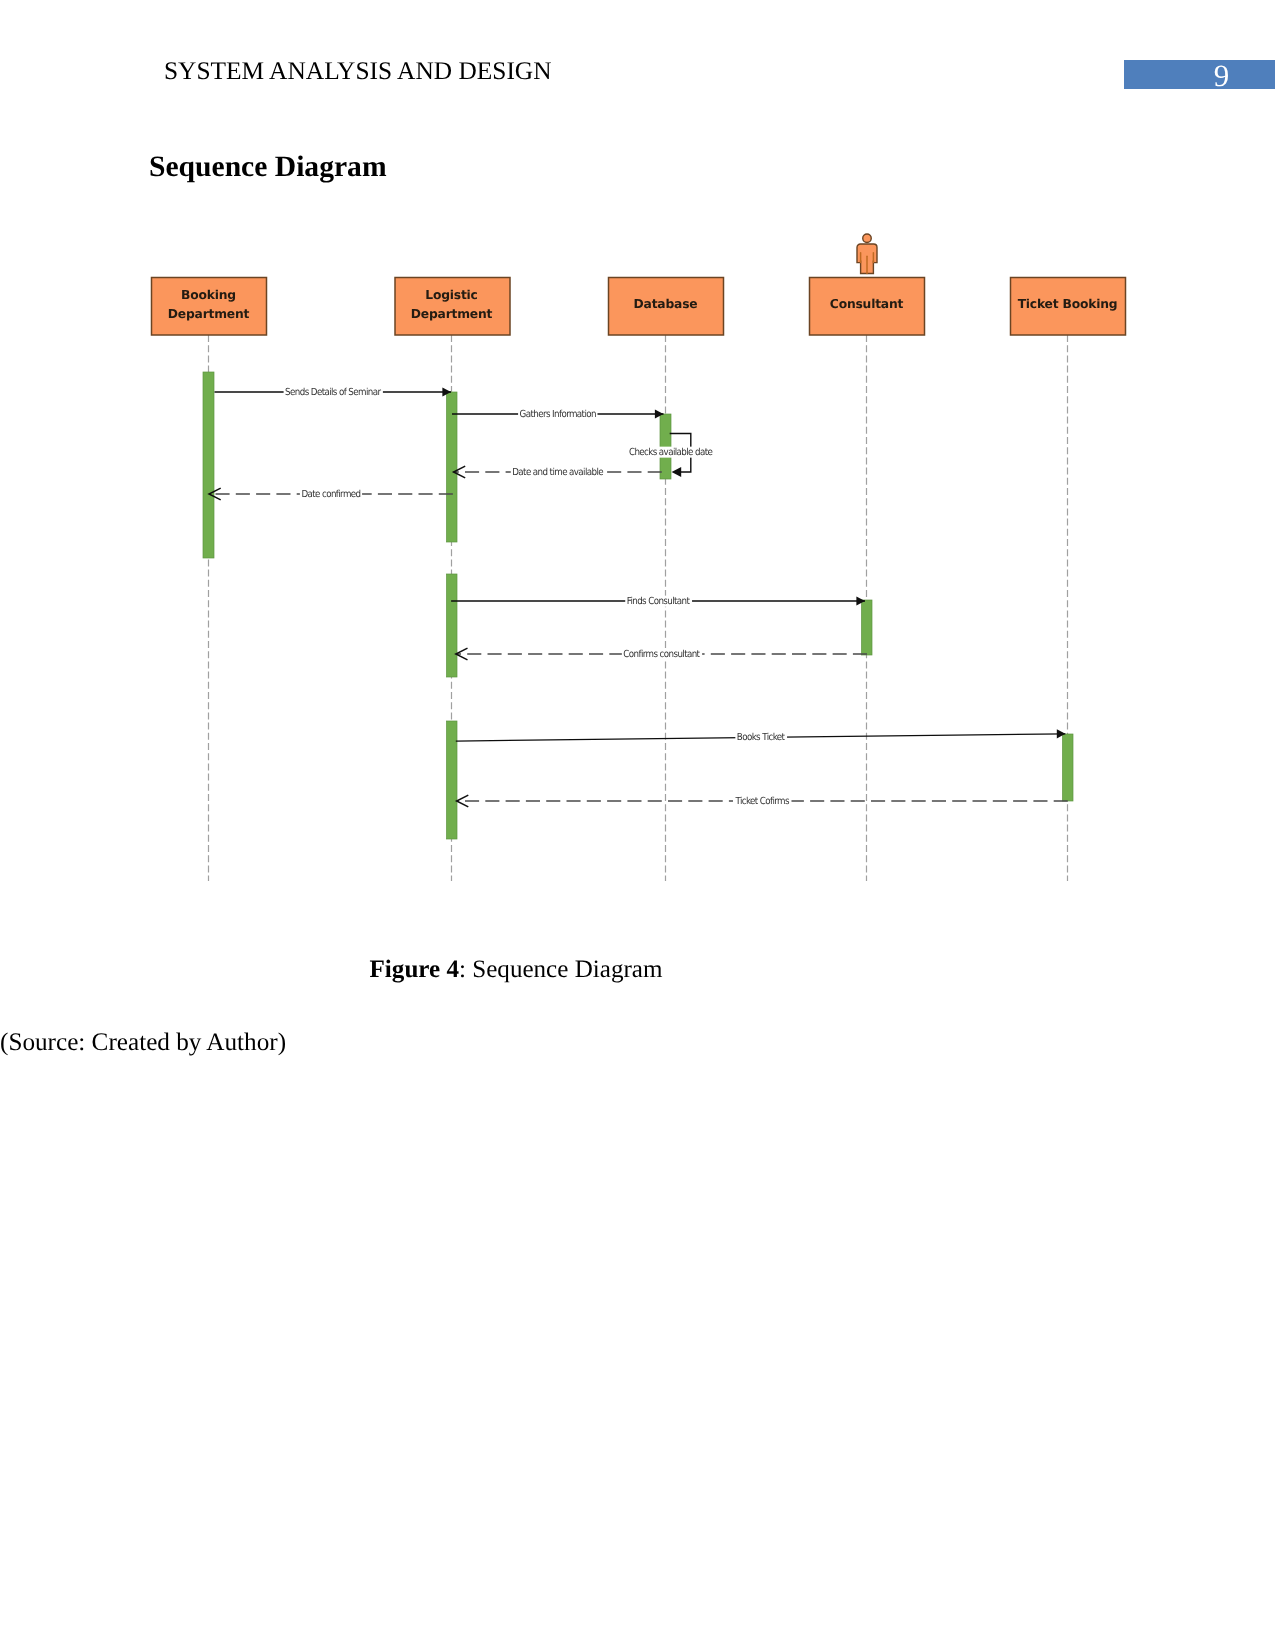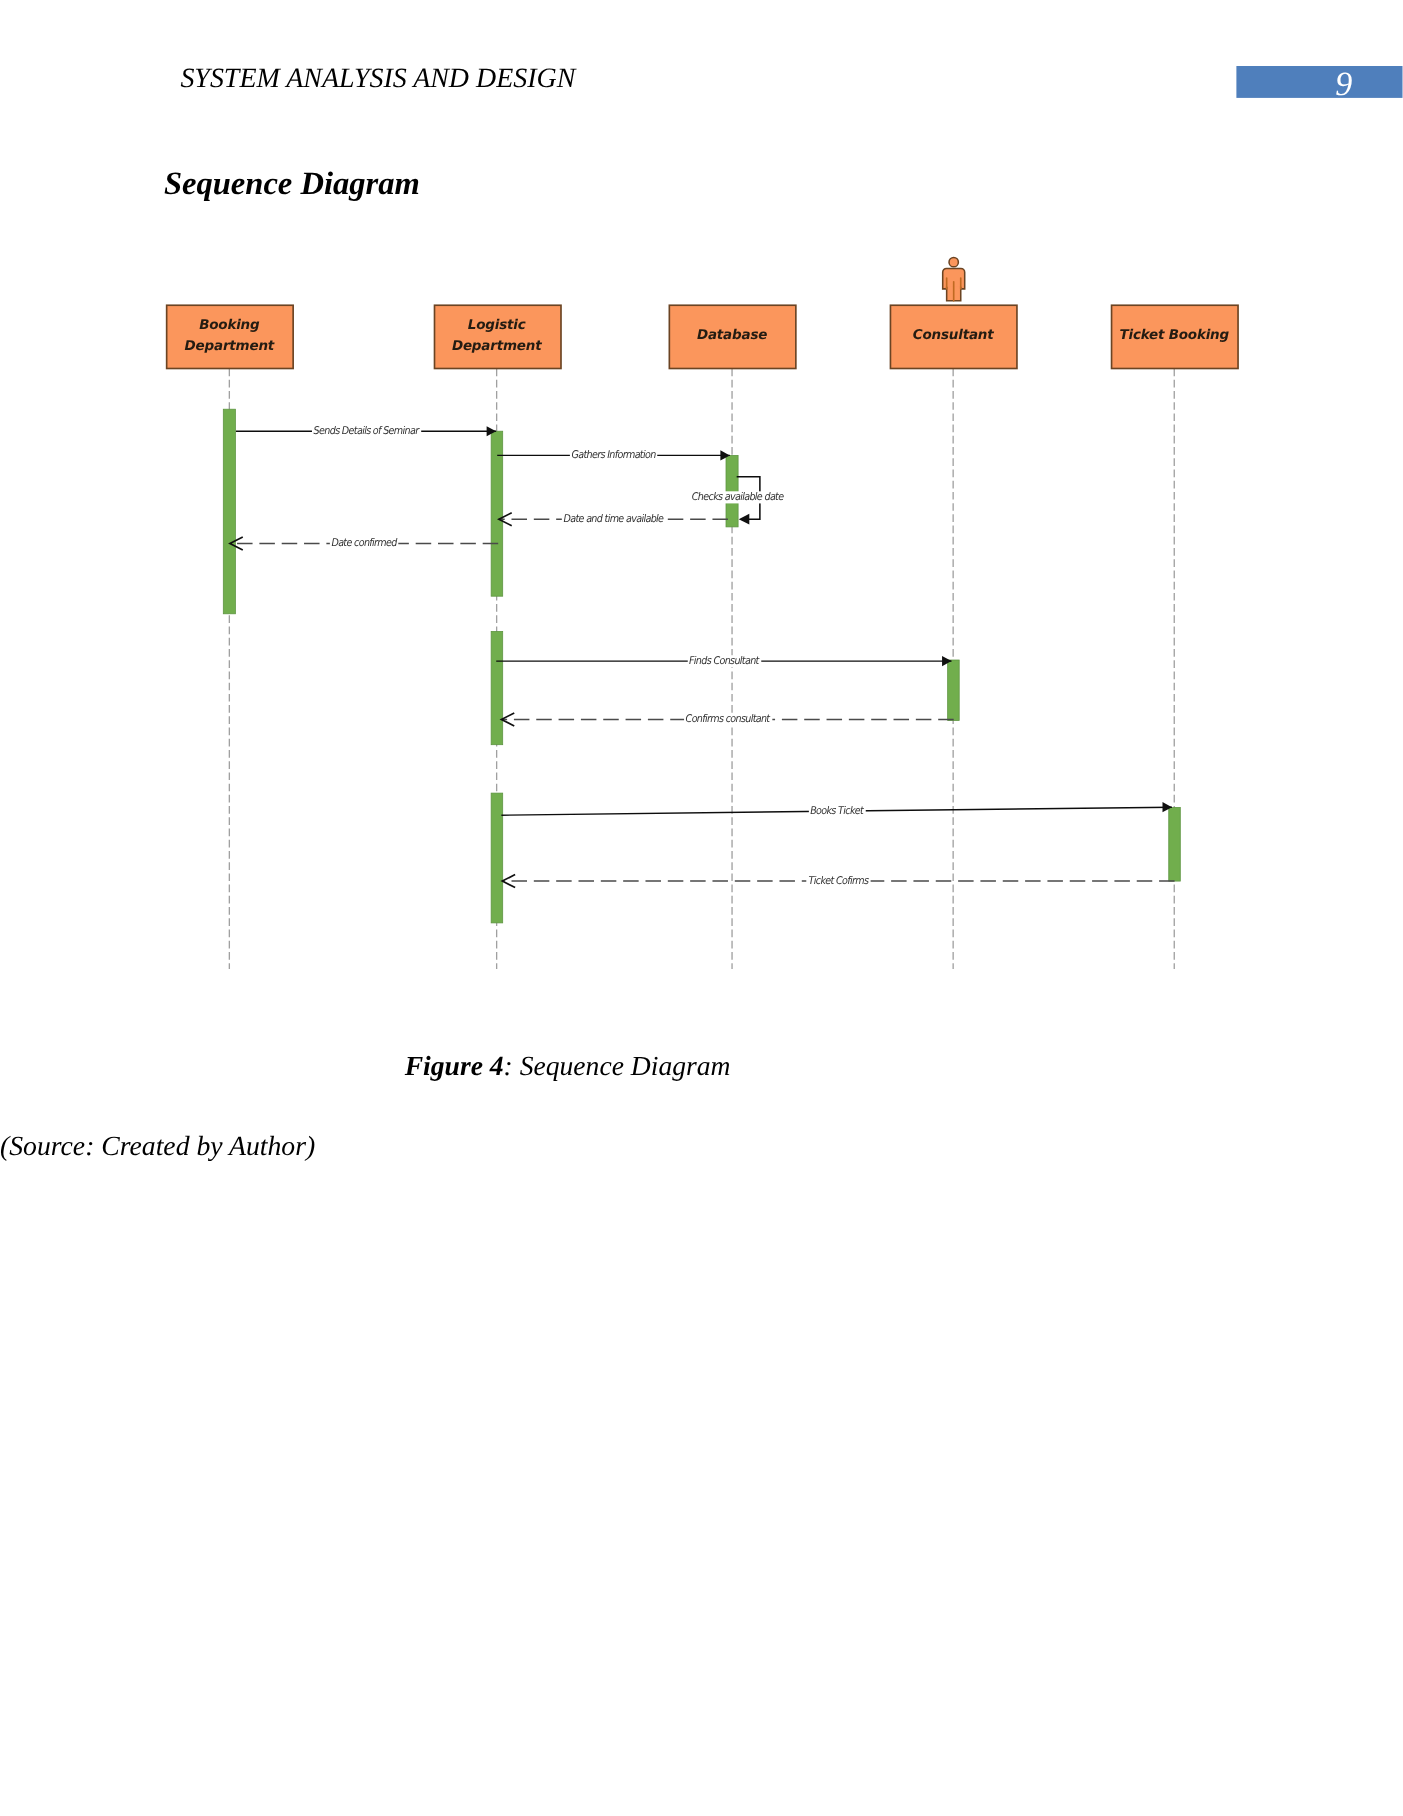--- a/index.html
+++ b/index.html
@@ -1,19 +1,19 @@
 <!DOCTYPE html>
 <html><head>
 <meta charset="utf-8">
 <style>
   html,body{margin:0;padding:0;}
   *{-webkit-font-smoothing:antialiased;text-rendering:geometricPrecision;}
   body{width:1275px;height:1651px;background:#ffffff;
        font-family:"Liberation Serif",serif;position:relative;overflow:hidden;}
-  .page{position:absolute;left:0;top:0;width:1275px;height:1651px;font-style:italic;}
+  .page{position:absolute;left:0;top:0;width:1275px;height:1651px;}
   #doc-header-title{position:absolute;left:164px;top:57px;font-size:25.4px;color:#000;white-space:nowrap;}
   #page-number-badge{position:absolute;left:1124px;top:60px;width:151px;height:29px;}
   #page-number-text{position:absolute;left:0;top:1px;width:151px;height:29px;line-height:29px;
        text-align:center;color:#ffffff;font-size:31px;padding-left:44px;box-sizing:border-box;}
   #section-heading{position:absolute;left:149px;top:151px;font-size:29.6px;font-weight:bold;color:#000;white-space:nowrap;}
   #figure-caption{position:absolute;left:0;top:956px;width:1032px;text-align:center;font-size:25.1px;color:#000;}
   #figure-caption .fig-label{font-weight:bold;}
   #source-line{position:absolute;left:0;top:1029px;width:1275px;font-size:25.2px;color:#000;}
   #diagram{position:absolute;left:0;top:0;width:1275px;height:1651px;}
   .ll-label{font-family:"DejaVu Sans",sans-serif;font-weight:bold;font-size:12.3px;fill:#241c12;letter-spacing:-0.2px;}

